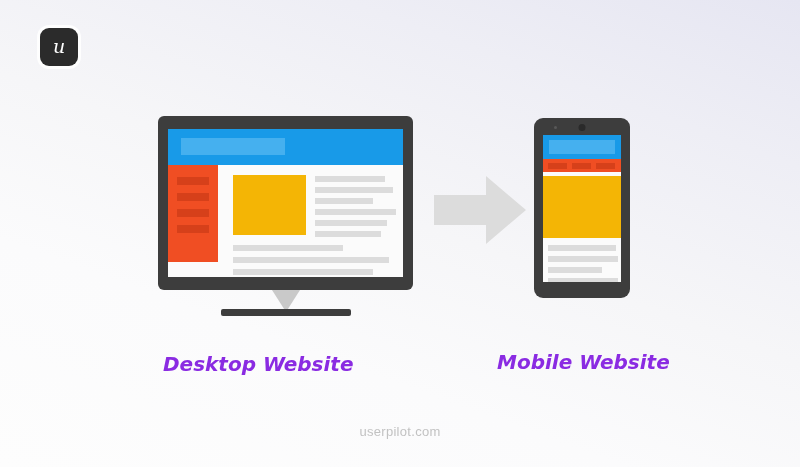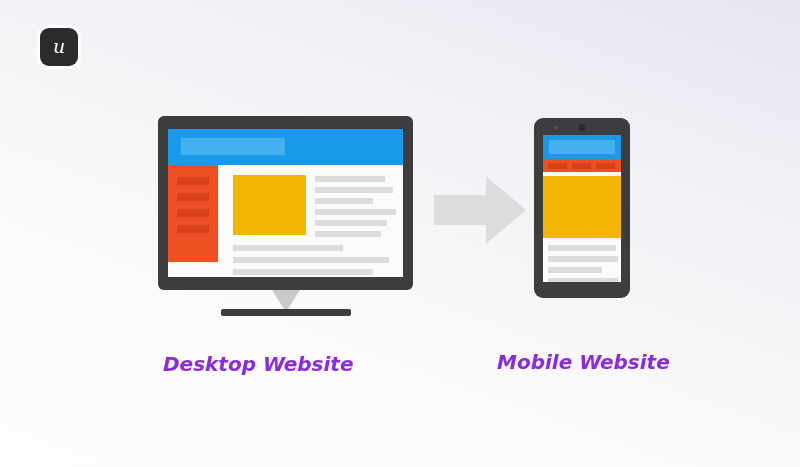--- a/index.html
+++ b/index.html
@@ -328,14 +328,15 @@
         <div class="p-line" style="left:5px;top:121px;width:70px"></div>
         <div class="p-line" style="left:5px;top:132px;width:54px"></div>
         <div class="p-line" style="left:5px;top:143px;width:70px"></div>
       </div>
     </div>
   </div>
 
   <div class="caption caption-desktop">Desktop Website</div>
   <div class="caption caption-mobile">Mobile Website</div>
 
+  <div class="watermark">userpilot.com</div>
 
 </div>
 
 </body></html>

